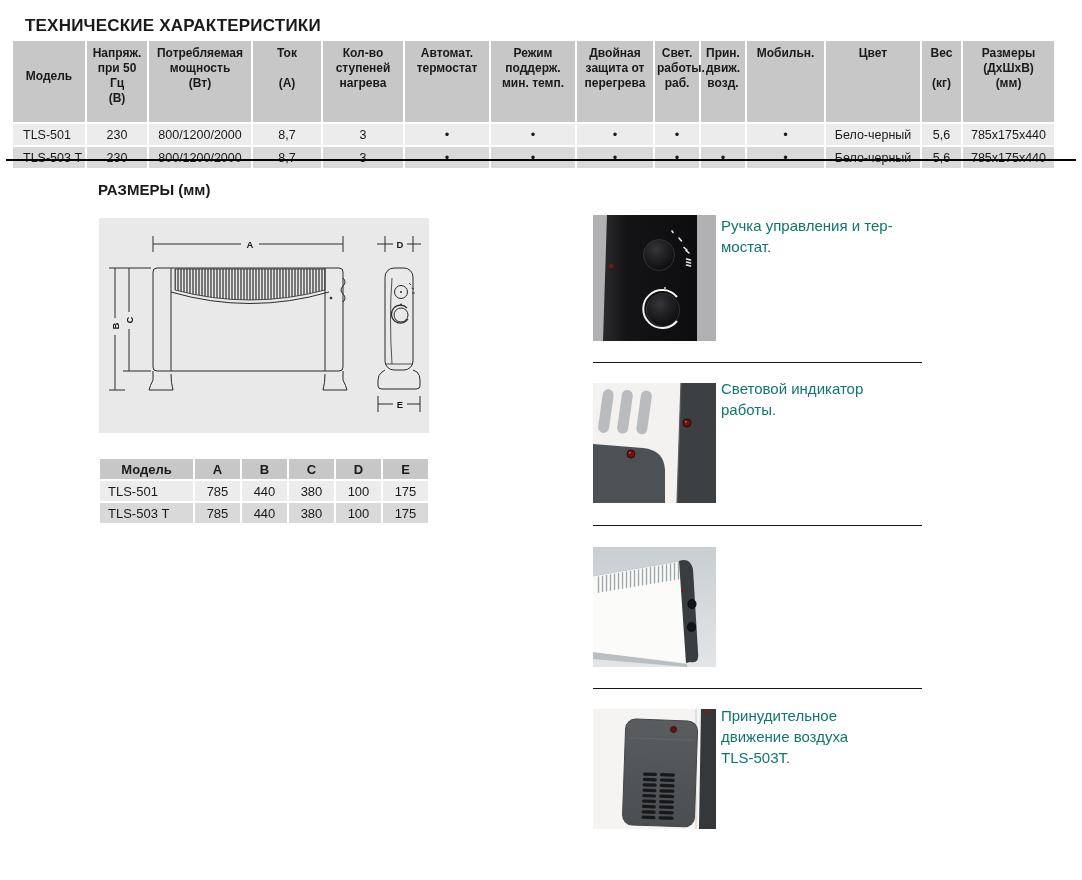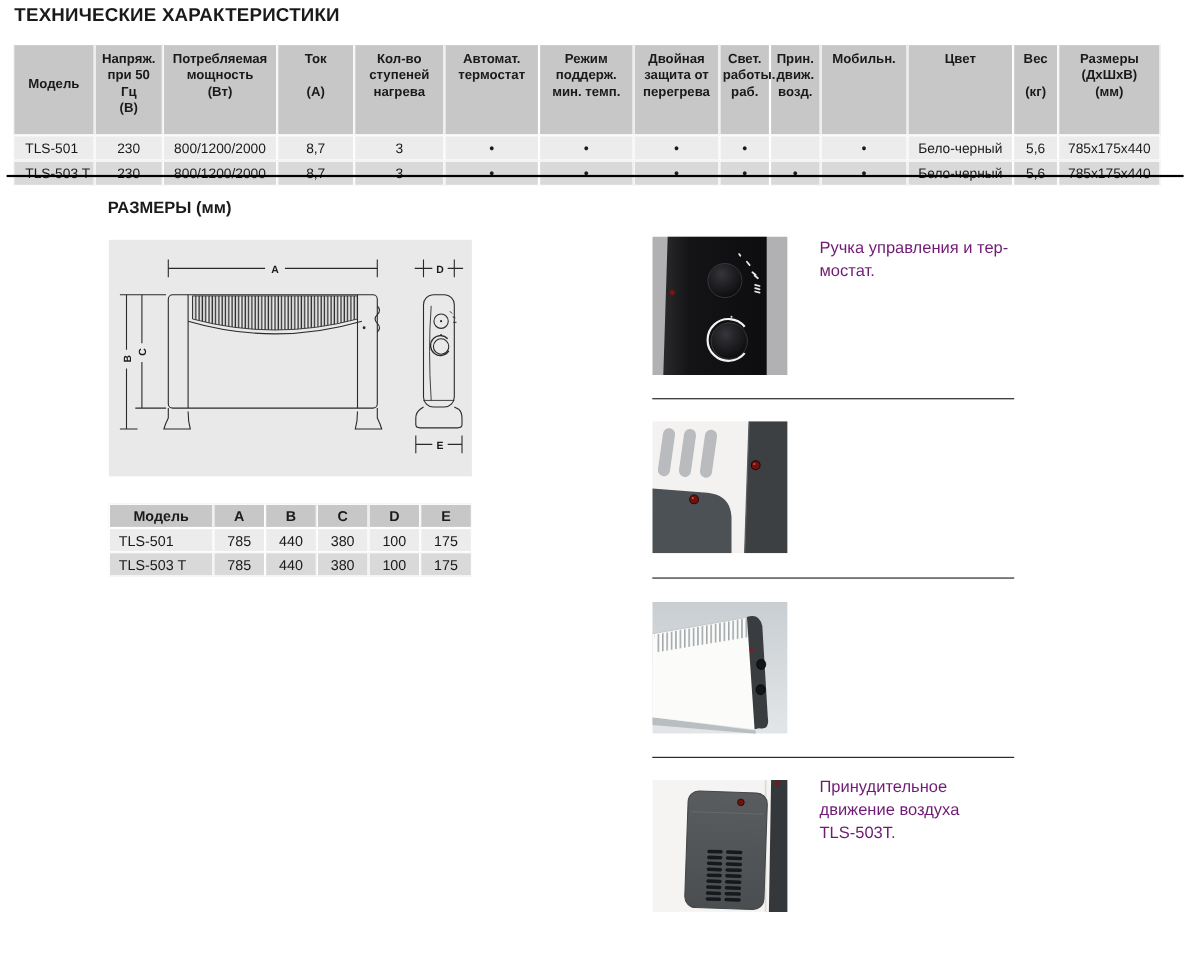--- a/index.html
+++ b/index.html
@@ -1,20 +1,20 @@
 <!DOCTYPE html>
 <html><head>
 <meta charset="utf-8">
 <style>
   html,body{margin:0;padding:0;background:#fff;}
   .page{position:relative;width:1082px;height:880px;background:#fff;
         font-family:"Liberation Sans",sans-serif;color:#1a1a1a;overflow:hidden;}
 
   .page-title{position:absolute;left:13px;top:4px;font-size:17px;font-weight:bold;
-              letter-spacing:.2px;margin:0;}
+              letter-spacing:.2px;margin:12px;}
 
   
   table.specs{position:absolute;left:12px;top:40px;width:1043px;
               border-collapse:separate;border-spacing:0;table-layout:fixed;}
   table.specs th{background:#c7c7c7;font-size:12px;font-weight:bold;line-height:15px;
                  vertical-align:top;padding:5px 2px 16px;text-align:center;
                  white-space:pre-line;border:1px solid #fff;height:48px;}
   table.specs th.vmid{vertical-align:middle;}
   table.specs td{font-size:12.5px;text-align:center;border:1px solid #fff;
                  height:21px;padding:0 2px;}
@@ -39,22 +39,22 @@
                 text-align:center;border:1px solid #fff;padding:0;}
   table.dims td{font-size:13px;text-align:center;height:20px;
                 border:1px solid #fff;padding:0;}
   table.dims tr.r1 td{background:#ececec;}
   table.dims tr.r2 td{background:#d9d9d9;}
   table.dims td.model{text-align:left;padding-left:8px;}
 
   
   .features{position:absolute;left:593px;top:215px;width:330px;height:625px;}
   .photo{position:absolute;left:0;width:123px;display:block;}
-  .caption{position:absolute;left:152px;width:186px;font-size:15px;line-height:21px;
-           color:#701a75;white-space:pre-line;}
+  .caption{position:absolute;left:128px;width:186px;font-size:15px;line-height:21px;
+           color:#0f766e;white-space:pre-line;}
   .sep{position:absolute;left:0;width:329px;height:0;border:none;
        border-top:1px solid #161616;margin:0;}
 </style>
 </head>
 <body>
 
 <div class="page">
 
   <h1 class="page-title">ТЕХНИЧЕСКИЕ ХАРАКТЕРИСТИКИ</h1>
 
@@ -310,20 +310,22 @@
         <rect x="44" y="6" width="11" height="44" rx="5.5"></rect>
       </g>
       <path d="M0,61 L50,65 Q71,67 72,87 L72,120 L0,120 Z" fill="#4c5155"></path>
       <circle cx="38" cy="71" r="4" fill="#6d120c" stroke="#2e0a07" stroke-width="1"></circle>
       <circle cx="36.8" cy="69.8" r="1" fill="#c4554a"></circle>
       <path d="M88,0 L123,0 L123,120 L84,120 Z" fill="#3c4043"></path>
       <line x1="88" y1="0" x2="84" y2="120" stroke="#585c5f" stroke-width="1.2"></line>
       <circle cx="94" cy="40" r="4" fill="#71130d" stroke="#250805" stroke-width="1"></circle>
       <circle cx="92.8" cy="38.8" r="1" fill="#c4554a"></circle>
     </svg>
+    <div class="caption" style="top:163px">Световой индикатор
+работы.</div>
     <hr class="sep" style="top:310px">
 
     <svg class="photo" style="top:332px" width="123" height="120" viewBox="0 0 123 120">
       <defs>
         <linearGradient id="bg3" x1="0" y1="0" x2="0" y2="1">
           <stop offset="0" stop-color="#c9ced2"></stop>
             <stop offset="1" stop-color="#e3e6e8"></stop>
         </linearGradient>
         <pattern id="g3" width="4" height="6" patternUnits="userSpaceOnUse">
           <line x1="1.5" y1="0" x2="1.5" y2="6" stroke="#9fa6aa" stroke-width="1.4"></line>

